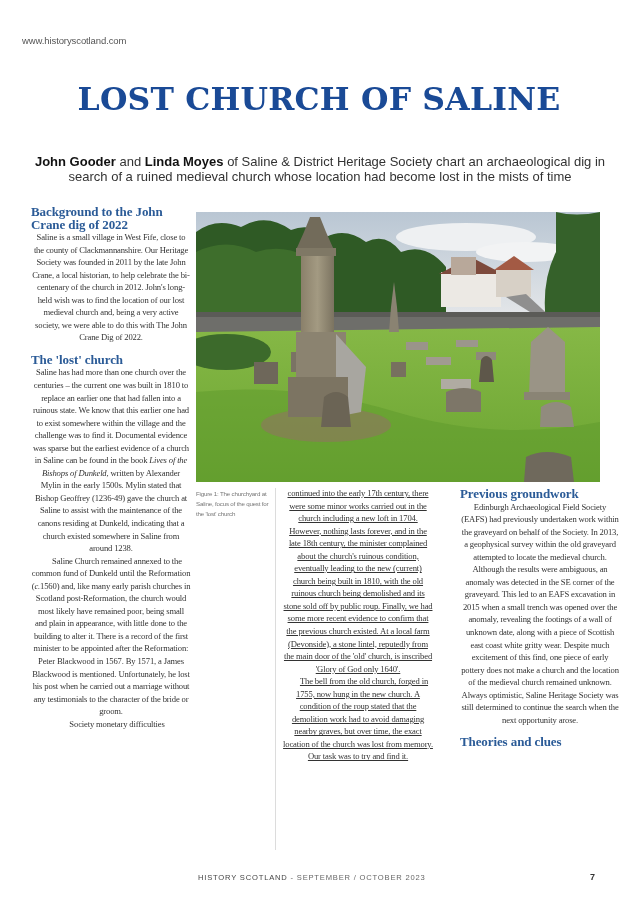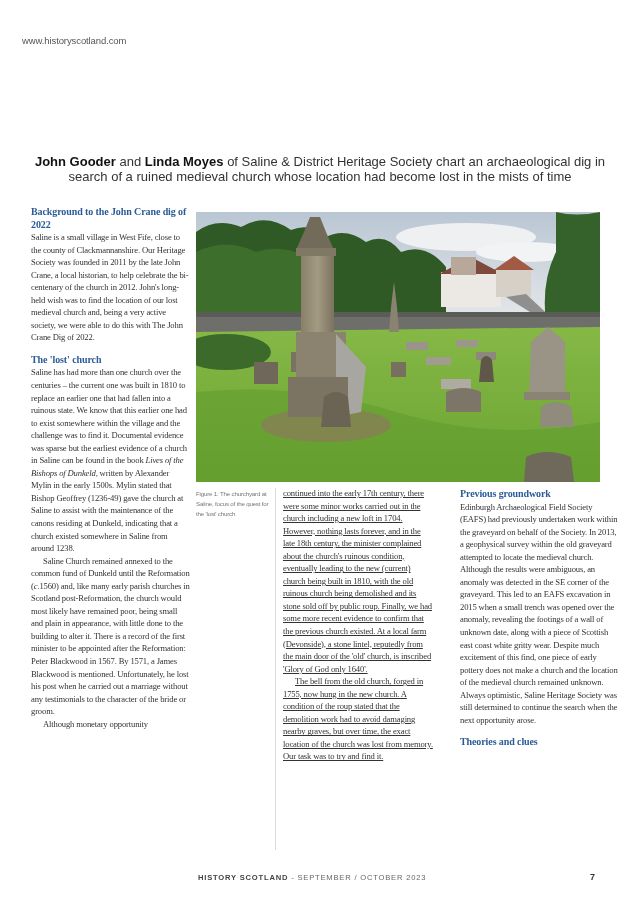--- a/index.html
+++ b/index.html
@@ -27,26 +27,26 @@
     font-family: "Liberation Sans", "DejaVu Sans", sans-serif;
     font-size: 13px; line-height: 15px; color: #333;
   }
   .standfirst b { color: #111; }
 
   .col {
     position: absolute;
     font-size: 8.6px; line-height: 12.55px; color: #333;
     letter-spacing: -0.15px;
   }
-  .col p { text-align: left; }
+  .col p { text-align: center; }
   .col p.indent { text-indent: 12px; }
   .col h3 {
     font-family: "Liberation Serif", "DejaVu Serif", serif;
     font-weight: bold; color: #2b5b97;
-    font-size: 10px; line-height: 12.5px; letter-spacing: -0.1px;
+    font-size: 13px; line-height: 12.5px; letter-spacing: -0.1px;
   }
   .col .gap { height: 10px; }
 
   .col1 { left: 31px; top: 206px; width: 160px; }
   .col2 { left: 283px; top: 487px; width: 150px; text-decoration: underline; }
   .col3 { left: 460px; top: 488px; width: 160px; }
 
   .divider-v {
     position: absolute; left: 275px; top: 488px; width: 1px; height: 362px;
     background: #dcdcdc;
@@ -62,47 +62,48 @@
     position: absolute; left: 196px; top: 489px; width: 76px;
     font-family: "Liberation Sans", "DejaVu Sans", sans-serif;
     font-size: 6.2px; line-height: 10px; color: #777; letter-spacing: -0.2px;
   }
 
   .footer {
     position: absolute; left: 198px; top: 873px;
     font-family: "Liberation Sans", "DejaVu Sans", sans-serif;
     font-size: 7.6px; letter-spacing: 0.8px; color: #666;
   }
-  .footer .mag { font-weight: bold; color: #444; }
+  .footer .mag { font-weight: normal; color: #444; }
   .page-num {
     position: absolute; left: 590px; top: 872px;
     font-family: "Liberation Sans", "DejaVu Sans", sans-serif;
     font-size: 9px; font-weight: bold; color: #333;
   }
 </style>
 </head>
 <body>
 
 <div class="site-url">www.historyscotland.com</div>
 
 <h1 class="title">
+  <span class="line">LOST CHURCH OF SALINE</span>
 </h1>
 
 <p class="standfirst">
   <b>John Gooder</b><span> and </span><b>Linda Moyes</b><span> of Saline &amp; District Heritage Society chart an archaeological dig in search of a ruined medieval church whose location had become lost in the mists of time</span>
 </p>
 
 <div class="col col1">
   <h3>Background to the John Crane dig of 2022</h3>
   <p>Saline is a small village in West Fife, close to the county of Clackmannanshire. Our Heritage Society was founded in 2011 by the late John Crane, a local historian, to help celebrate the bi-centenary of the church in 2012. John's long-held wish was to find the location of our lost medieval church and, being a very active society, we were able to do this with The John Crane Dig of 2022.</p>
   <div class="gap"></div>
   <h3>The 'lost' church</h3>
   <p><span>Saline has had more than one church over the centuries – the current one was built in 1810 to replace an earlier one that had fallen into a ruinous state. We know that this earlier one had to exist somewhere within the village and the challenge was to find it. Documental evidence was sparse but the earliest evidence of a church in Saline can be found in the book </span><i>Lives of the Bishops of Dunkeld</i><span>, written by Alexander Mylin in the early 1500s. Mylin stated that Bishop Geoffrey (1236-49) gave the church at Saline to assist with the maintenance of the canons residing at Dunkeld, indicating that a church existed somewhere in Saline from around 1238.</span></p>
   <p class="indent"><span>Saline Church remained annexed to the common fund of Dunkeld until the Reformation (</span><i>c.</i><span>1560) and, like many early parish churches in Scotland post-Reformation, the church would most likely have remained poor, being small and plain in appearance, with little done to the building to alter it. There is a record of the first minister to be appointed after the Reformation: Peter Blackwood in 1567. By 1571, a James Blackwood is mentioned. Unfortunately, he lost his post when he carried out a marriage without any testimonials to the character of the bride or groom.</span></p>
-  <p class="indent">Although monetary opportunity</p>
+  <p class="indent">Society monetary difficulties</p>
 </div>
 
 <div class="photo" role="img" aria-label="Old churchyard at Saline with weathered gravestones, a tall monument, green grass, trees and village houses in the background">
   <svg width="404" height="270" viewBox="0 0 404 270" xmlns="http://www.w3.org/2000/svg">
     <defs>
       <linearGradient id="sky" x1="0" y1="0" x2="0" y2="1">
         <stop offset="0" stop-color="#b9c6d3"></stop>
         <stop offset="1" stop-color="#e6e8ea"></stop>
       </linearGradient>
       <linearGradient id="grass" x1="0" y1="0" x2="0" y2="1">

